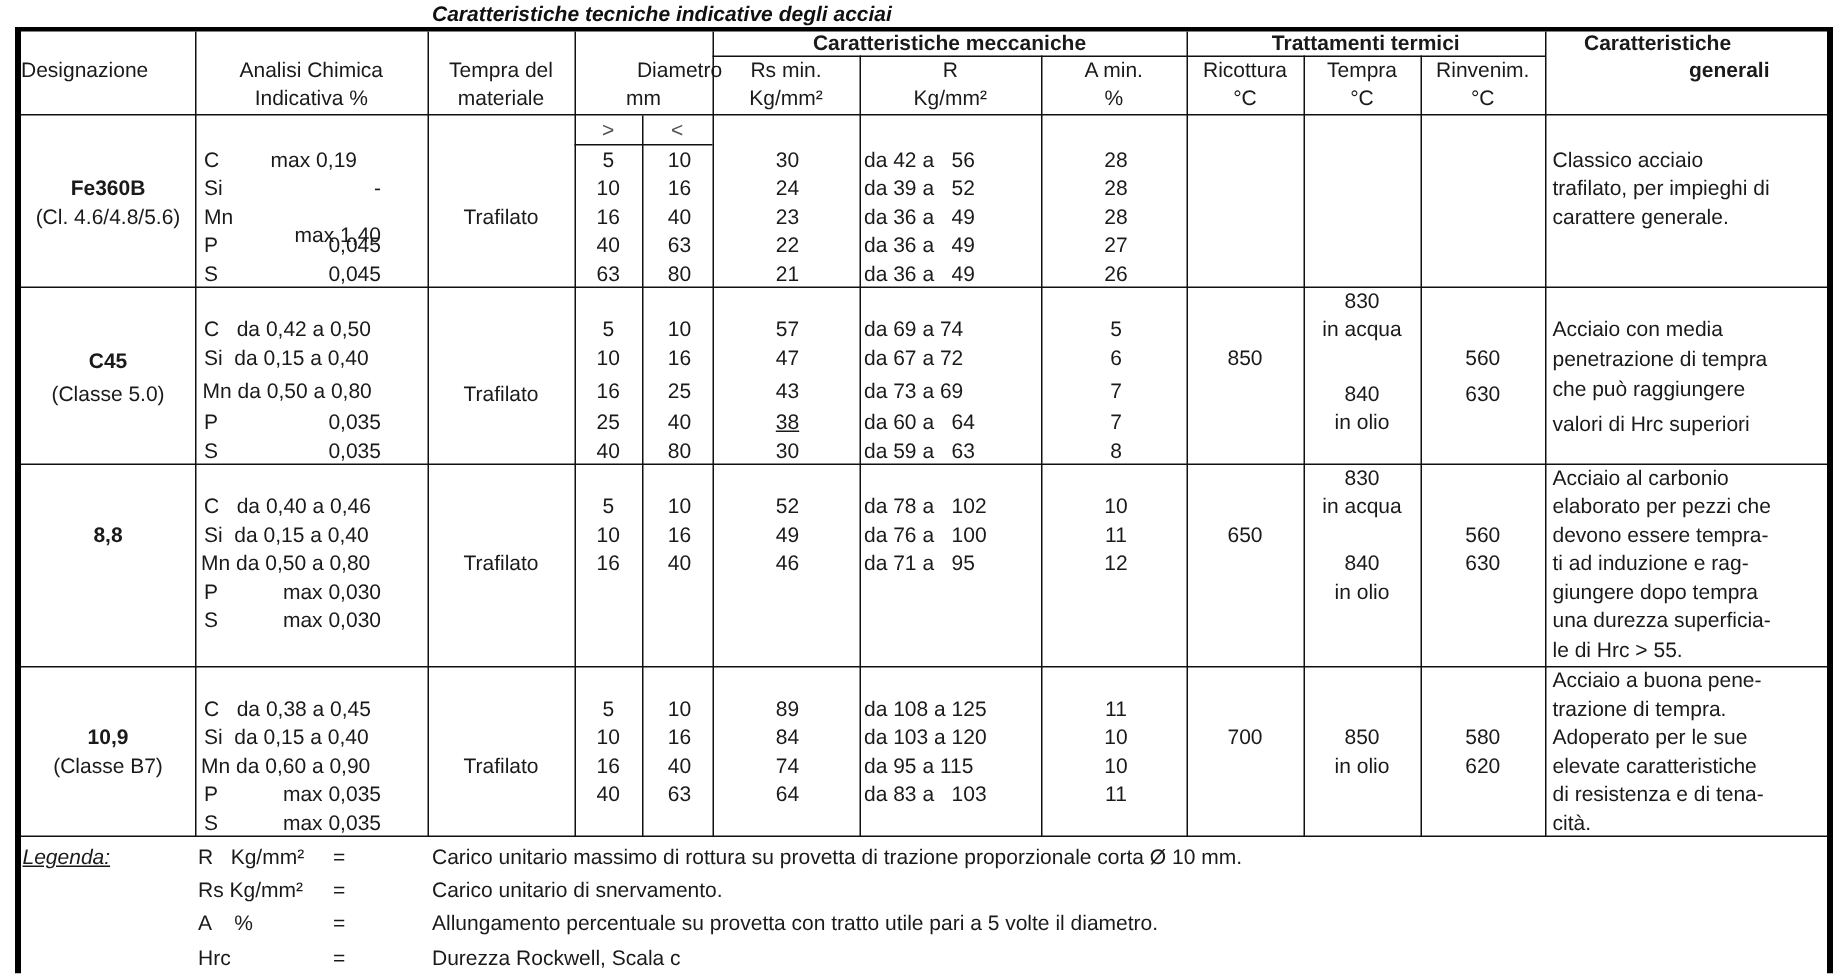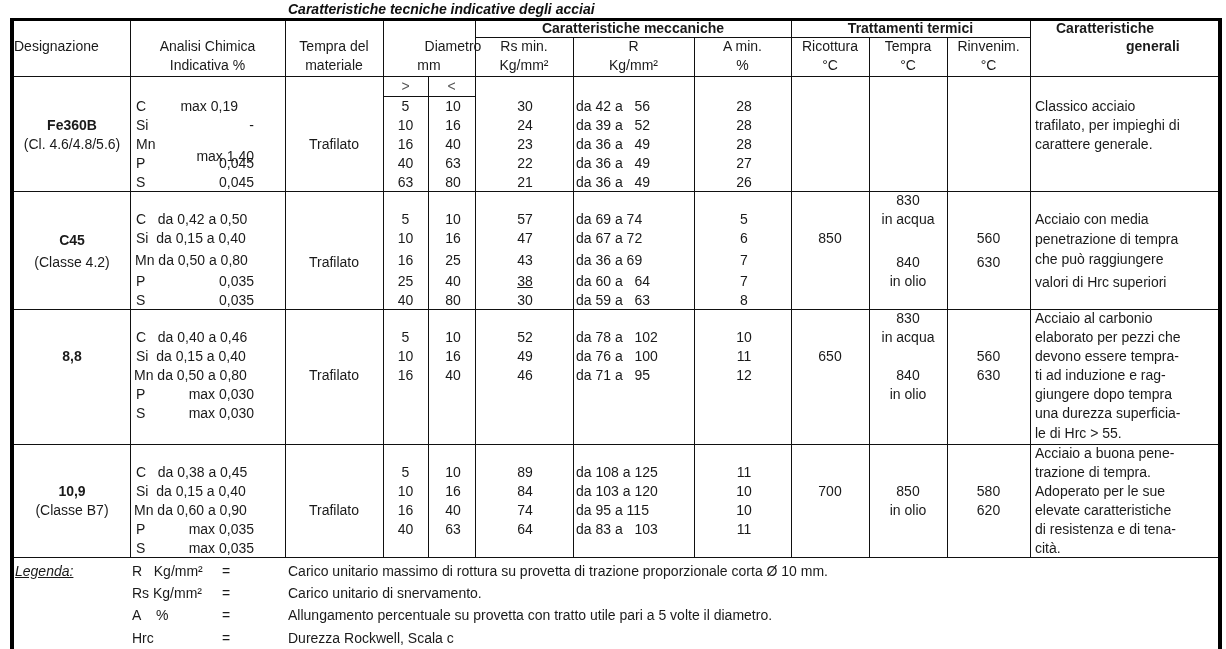--- a/index.html
+++ b/index.html
@@ -135,21 +135,21 @@
   </div>
   <div class="abs lines" style="left:1035px;top:97px;width:183px;">
     <div>Classico acciaio</div>
       <div>trafilato, per impieghi di</div>
       <div>carattere generale.</div>
   </div>
 </div>
 
 <div>
   <div class="t c b" style="left:14px;top:231px;width:116px;">C45</div>
-  <div class="t c" style="left:14px;top:253px;width:116px;">(Classe 4.2)</div>
+  <div class="t c" style="left:14px;top:253px;width:116px;">(Classe 5.0)</div>
   <div class="abs" style="left:136px;top:210px;width:118px;">
     <div class="t" style="left:0;top:0;"><span>C</span>   <span>da 0,42 a 0,50</span></div>
     <div class="t" style="left:0;top:19px;"><span>Si</span>  <span>da 0,15 a 0,40</span></div>
     <div class="t" style="left:-1px;top:41px;"><span>Mn</span> <span>da 0,50 a 0,80</span></div>
     <div class="t" style="left:0;top:62px;">P</div>
     <div class="t" style="right:0;top:62px;">0,035</div>
     <div class="t" style="left:0;top:81px;">S</div>
     <div class="t" style="right:0;top:81px;">0,035</div>
   </div>
   <div class="t c" style="left:285px;top:253px;width:98px;">Trafilato</div>
@@ -170,21 +170,21 @@
   <div class="abs" style="left:475px;top:210px;width:100px;">
     <div class="t c" style="width:100px;top:0;">57</div>
       <div class="t c" style="width:100px;top:19px;">47</div>
       <div class="t c" style="width:100px;top:41px;">43</div>
       <div class="t c" style="width:100px;top:62px;text-decoration:underline;">38</div>
       <div class="t c" style="width:100px;top:81px;">30</div>
   </div>
   <div class="abs" style="left:576px;top:210px;width:118px;">
     <div class="t" style="top:0;">da 69 a 74</div>
       <div class="t" style="top:19px;">da 67 a 72</div>
-      <div class="t" style="top:41px;">da 36 a 69</div>
+      <div class="t" style="top:41px;">da 73 a 69</div>
       <div class="t" style="top:62px;">da 60 a   64</div>
       <div class="t" style="top:81px;">da 59 a   63</div>
   </div>
   <div class="abs" style="left:694px;top:210px;width:100px;">
     <div class="t c" style="width:100px;top:0;">5</div>
       <div class="t c" style="width:100px;top:19px;">6</div>
       <div class="t c" style="width:100px;top:41px;">7</div>
       <div class="t c" style="width:100px;top:62px;">7</div>
       <div class="t c" style="width:100px;top:81px;">8</div>
   </div>

